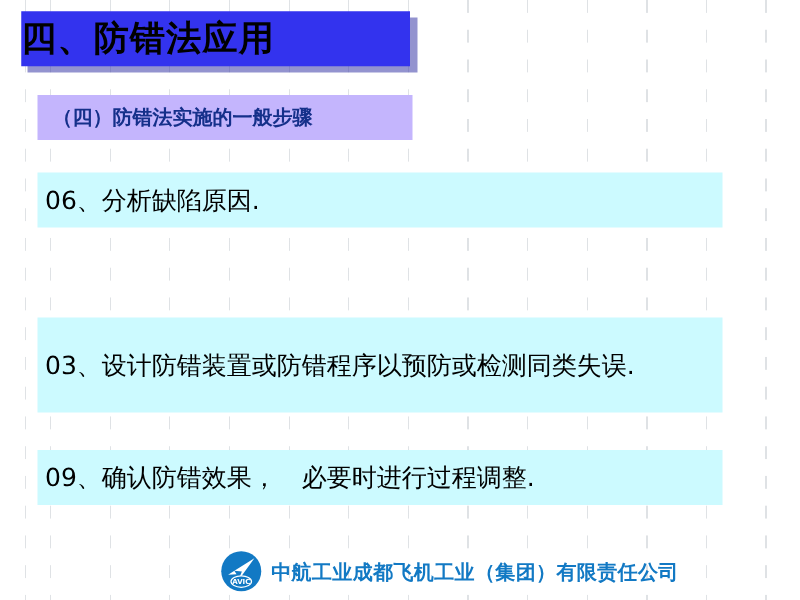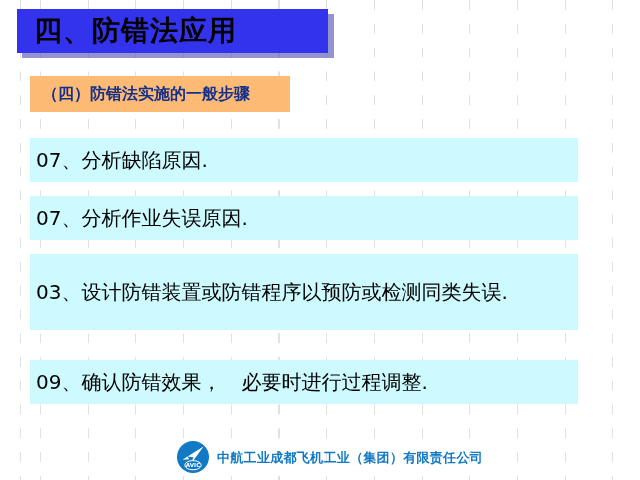--- a/index.html
+++ b/index.html
@@ -73,34 +73,33 @@
     height: 44px;
     background: #3333ee;
     display: flex;
     align-items: center;
   }
   #title-text {
     font-size: 28px;
     font-weight: bold;
     color: #000000;
     letter-spacing: 1px;
-    padding-left: 17px;
     line-height: 1;
     white-space: nowrap;
     font-family: "DejaVu Sans", "Liberation Sans", sans-serif;
   }
 
   
   #subtitle-box {
     position: absolute;
     left: 30px;
     top: 76px;
-    width: 260px;
+    width: 300px;
     height: 36px;
-    background: #fdba74;
+    background: #c4b5fd;
     display: flex;
     align-items: center;
   }
   #subtitle-text {
     font-size: 16px;
     font-weight: bold;
     color: #15308a;
     padding-left: 12px;
     white-space: nowrap;
   }
@@ -143,21 +142,21 @@
     height: 34px;
     flex: 0 0 34px;
   }
   #footer-texts {
     margin-left: 7px;
     display: flex;
     flex-direction: column;
     justify-content: center;
   }
   #footer-cn {
-    font-size: 13px;
+    font-size: 16px;
     font-weight: bold;
     color: #1279c4;
     white-space: nowrap;
     line-height: 15px;
     letter-spacing: 0.3px;
   }
   #footer-en {
     font-size: 8px;
     color: #1279c4;
     white-space: nowrap;
@@ -175,24 +174,21 @@
   <div id="title-shadow"></div>
   <div id="title-box">
     <div id="title-text">四、防错法应用</div>
   </div>
 
   <div id="subtitle-box">
     <div id="subtitle-text">（四）防错法实施的一般步骤</div>
   </div>
 
   <div class="item-box" id="item-0">
-    <div class="item-text">07、分析缺陷原因.</div>
-  </div>
-  <div class="item-box" id="item-1">
-    <div class="item-text">07、分析作业失误原因.</div>
+    <div class="item-text">06、分析缺陷原因.</div>
   </div>
   <div class="item-box" id="item-2">
     <div class="item-text">03、设计防错装置或防错程序以预防或检测同类失误.</div>
   </div>
   <div class="item-box" id="item-3">
     <div class="item-text">09、确认防错效果，　必要时进行过程调整.</div>
   </div>
 
   <div id="footer">
     <div id="logo-mark">

